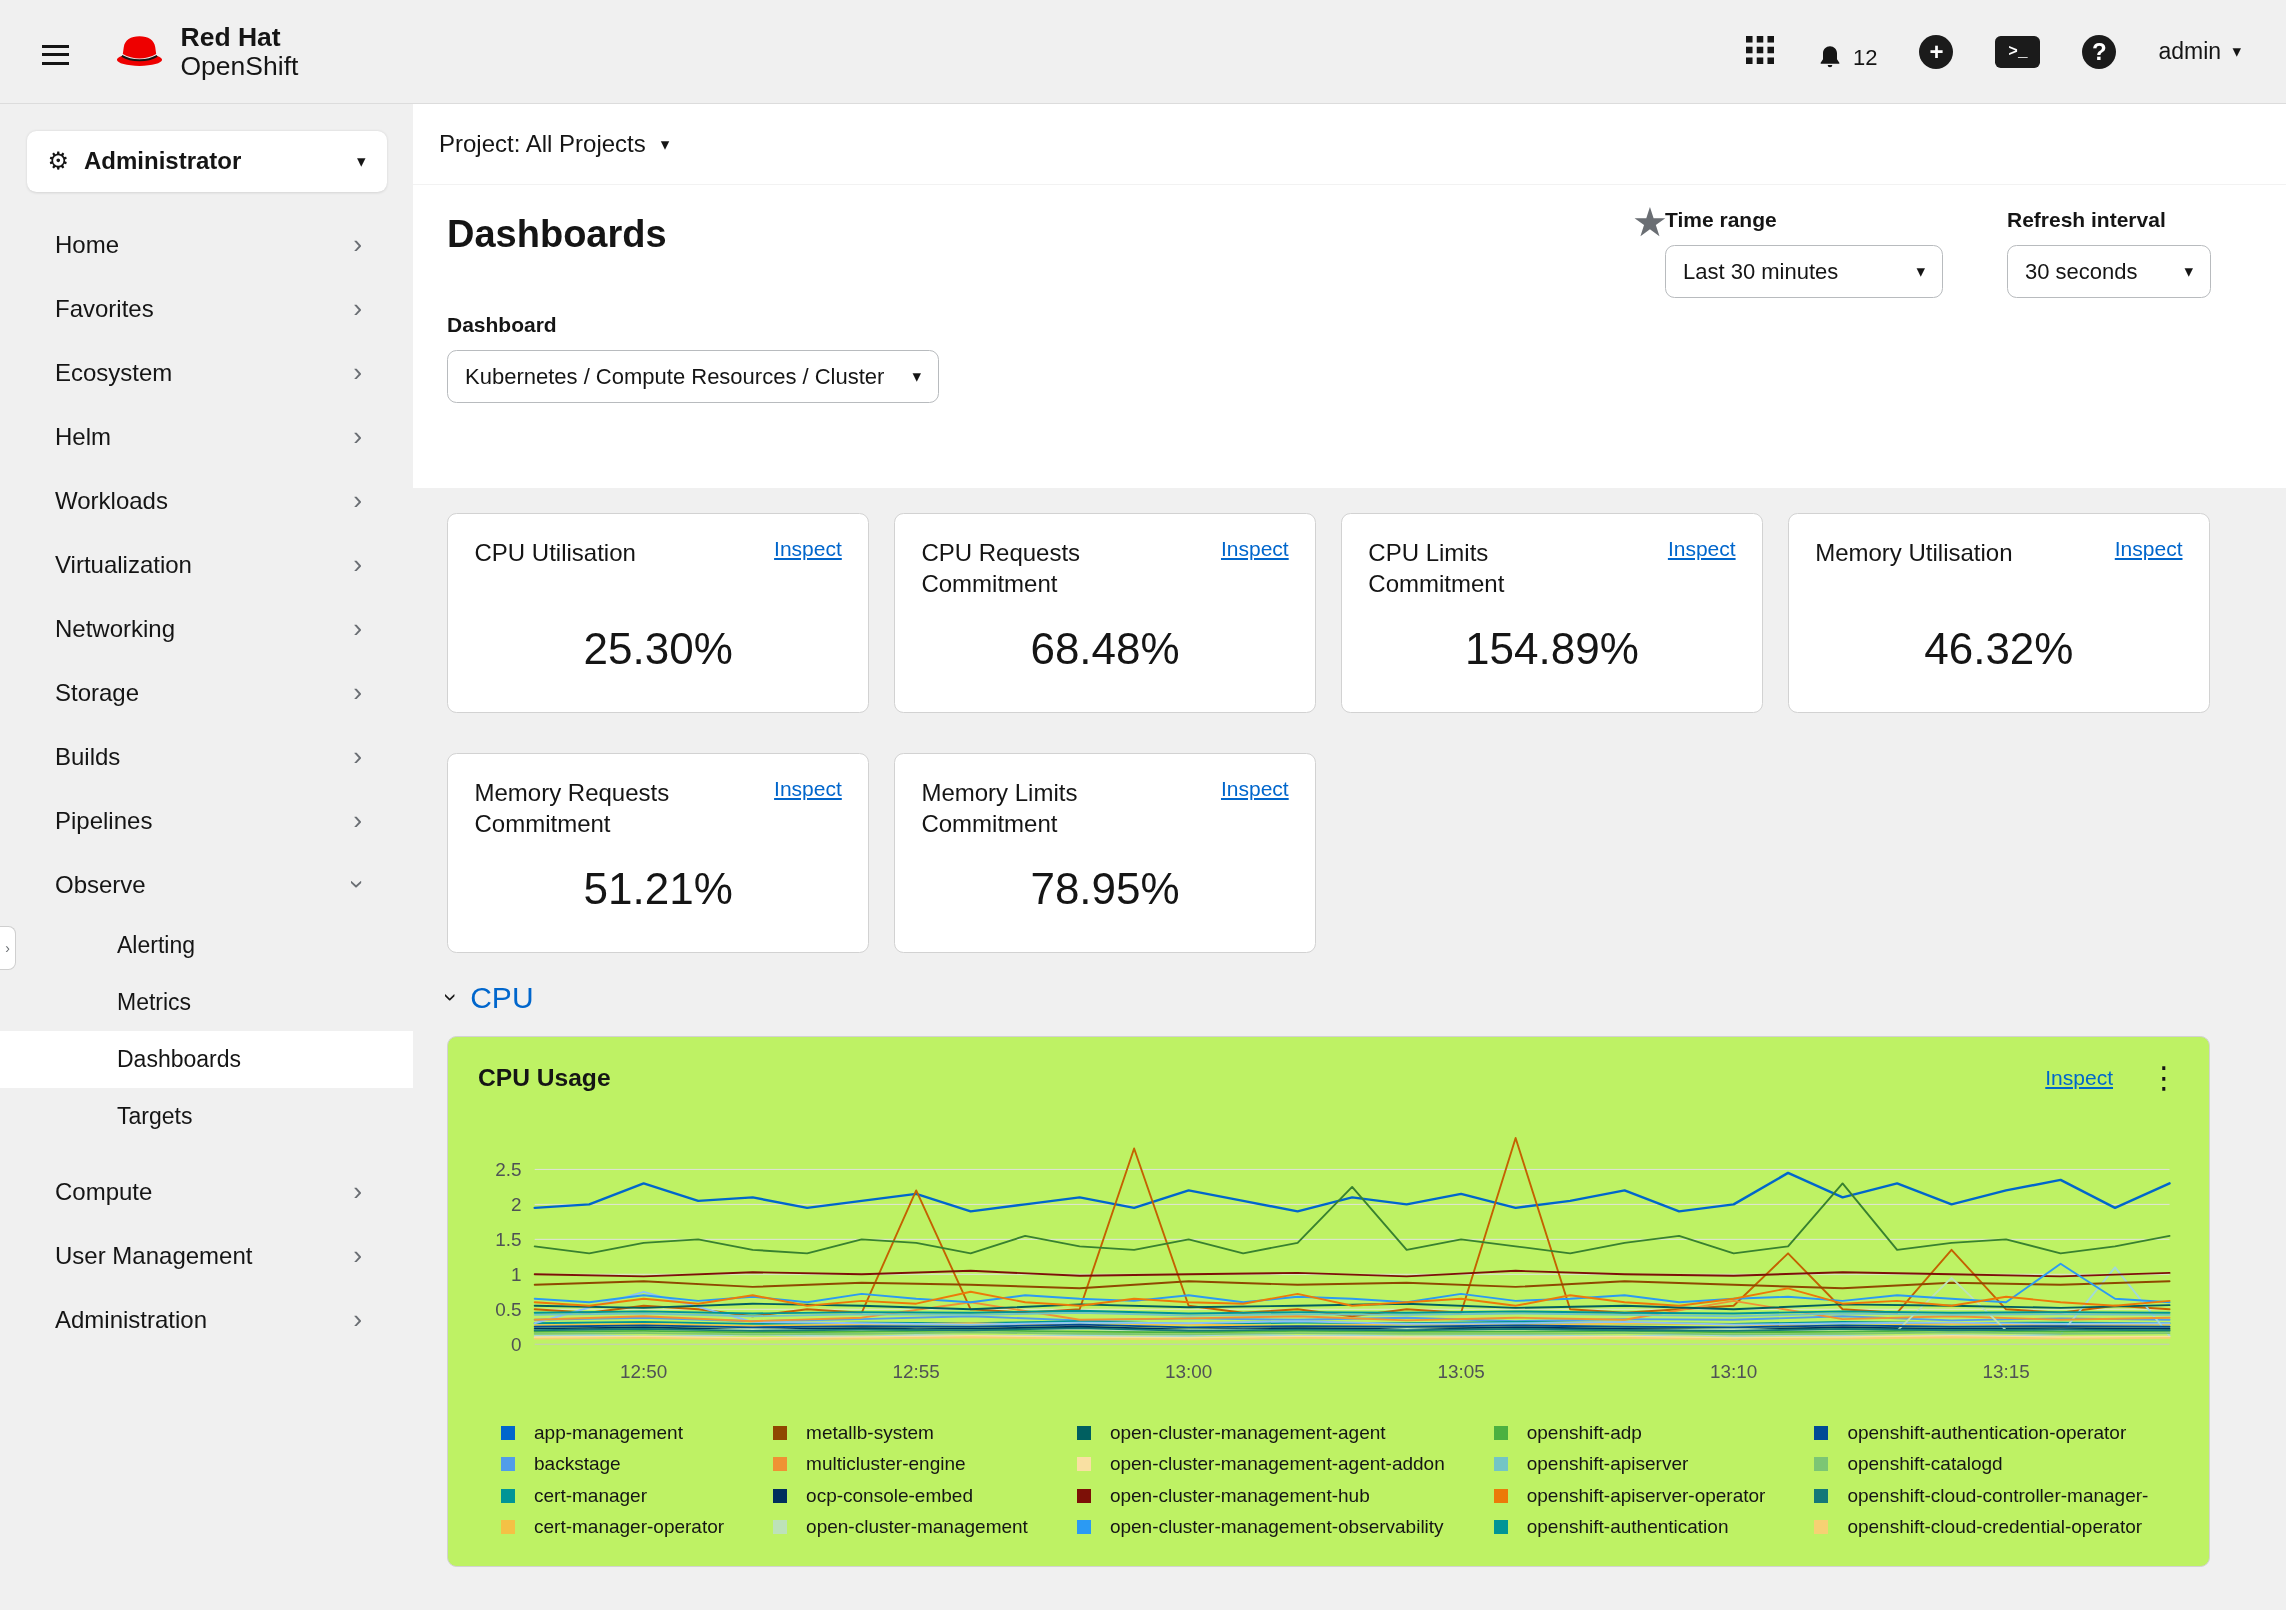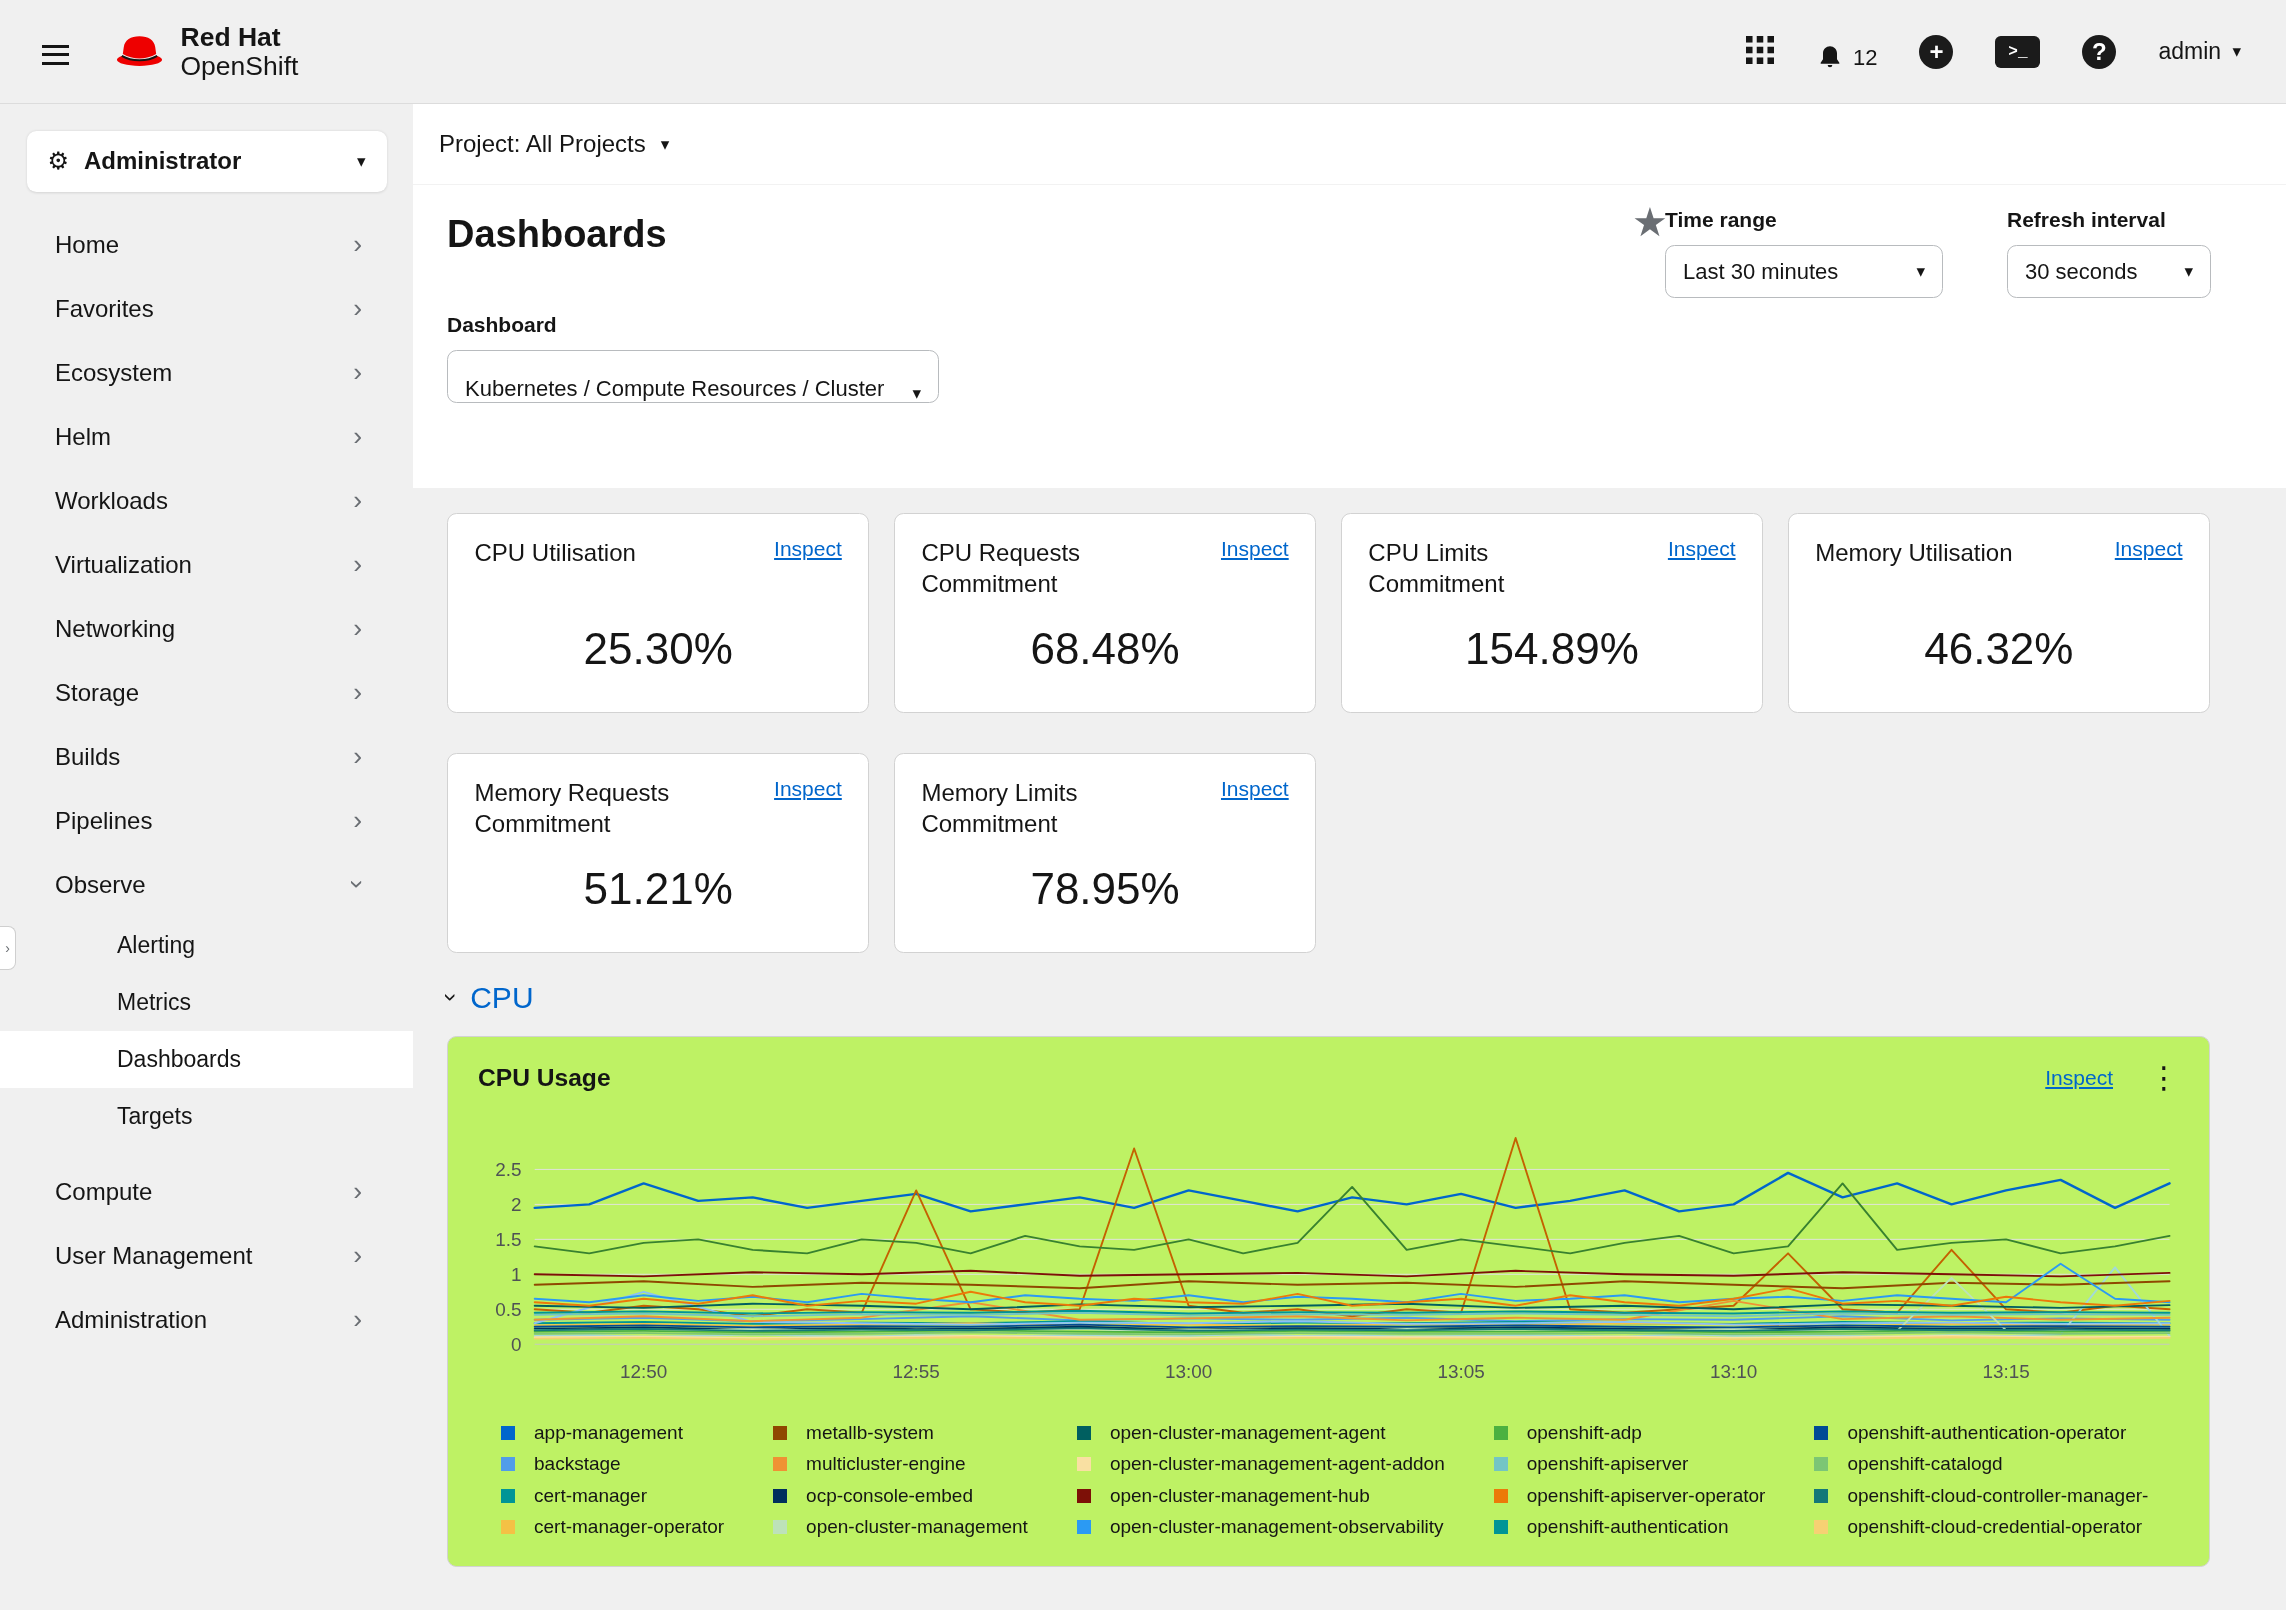--- a/index.html
+++ b/index.html
@@ -61,21 +61,21 @@
   .ctrl-time { left: 1252px; }
   .ctrl-refresh { left: 1594px; }
   .ctrl-label { font-size: 21px; font-weight: 600; margin-bottom: 13.2px; }
   .select { background: #fff; border: 0.9px solid #b8bbbe; border-radius: 9.5px; height: 53px;
     display: flex; align-items: center; justify-content: space-between; gap: 19px;
     padding: 0 17px; font-size: 22px; cursor: pointer; white-space: nowrap; }
   .ctrl-time .select { width: 278px; }
   .ctrl-refresh .select { width: 204px; }
   .dashboard-block { margin-top: 57px; }
   .dashboard-block .ctrl-label { margin-bottom: 13.2px; }
-  .dashboard-select { width: 492px; align-items: flex-end; }
+  .dashboard-select { width: 492px; }
 
   
   .dashboard-body { flex: 1; background: #f0f0f0; padding: 24.6px 76px 38px 34px; overflow: hidden; }
   .metric-grid { display: grid; grid-template-columns: repeat(4, 1fr); gap: 40px 24.6px; grid-auto-rows: 200px; }
   .metric-card { background: #fff; border: 0.9px solid #d2d2d2; border-radius: 9.5px; padding: 23px 26.5px;
     display: flex; flex-direction: column; }
   .metric-head { display: flex; justify-content: space-between; align-items: flex-start; gap: 11.4px; }
   .metric-title { font-size: 24px; font-weight: 500; line-height: 1.3; max-width: 256px; }
   .inspect-link { font-size: 21px; color: #0066cc; text-decoration: underline; white-space: nowrap; }
   .metric-value { margin: auto 0 15px; text-align: center; font-size: 44px; }

